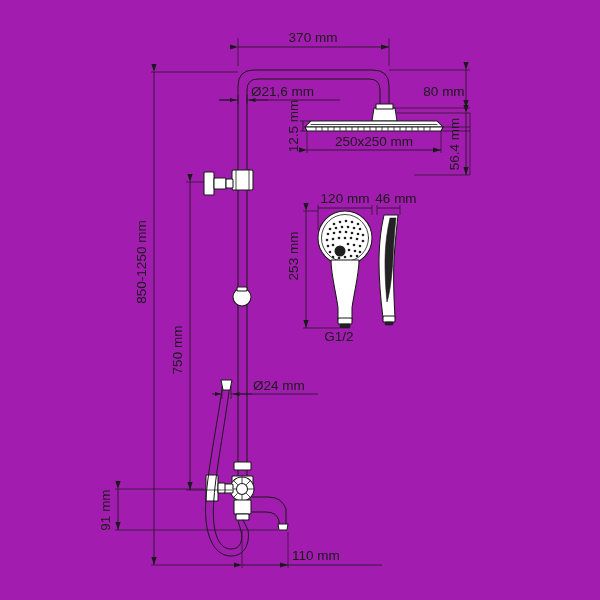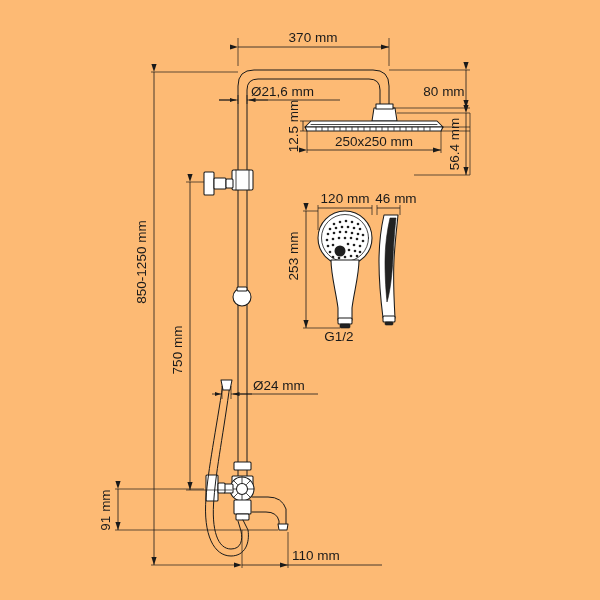--- a/index.html
+++ b/index.html
@@ -10,21 +10,21 @@
   body {
     width: 600px;
     height: 600px;
     font-family: "Liberation Sans", sans-serif;
     overflow: hidden;
   }
   #drawing-root {
     position: relative;
     width: 600px;
     height: 600px;
-    background: #fdba74;
+    background: #a21caf;
   }
   svg#tech-drawing {
     display: block;
     width: 600px;
     height: 600px;
   }
   .dimtext {
     font-family: "Liberation Sans", sans-serif;
     font-size: 13.5px;
     fill: #1a1a1a;

